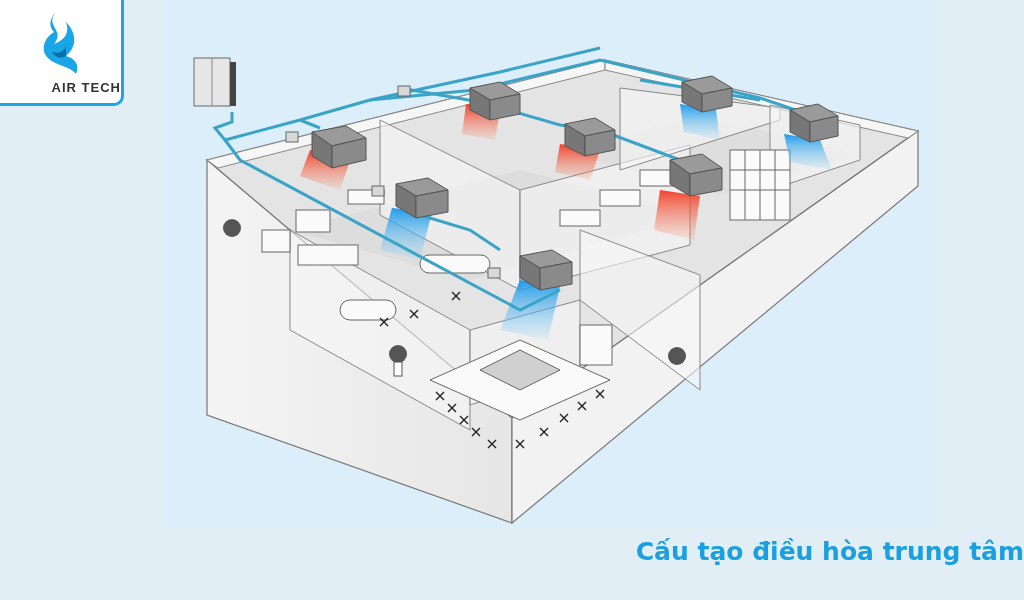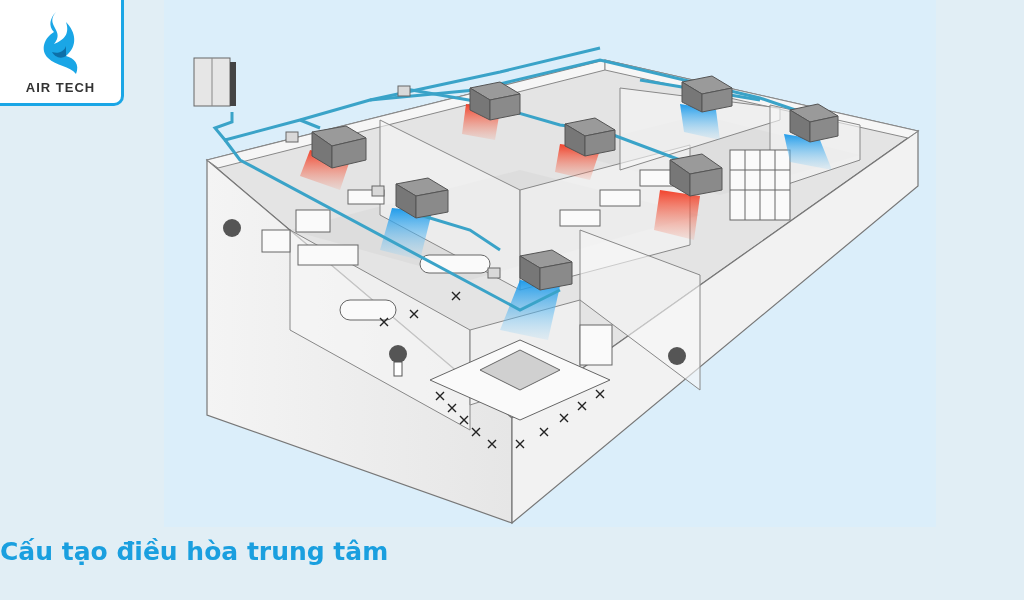--- a/index.html
+++ b/index.html
@@ -1,22 +1,22 @@
 <!DOCTYPE html>
 <html><head>
 <meta charset="utf-8">
 <style>
   html,body{margin:0;padding:0;}
   body{width:1024px;height:600px;background:#e1eef5;position:relative;overflow:hidden;font-family:"Liberation Sans",sans-serif;}
   .illustration{position:absolute;left:164px;top:0;width:772px;height:527px;background:#dbeefa;overflow:hidden;}
   .illustration svg{position:absolute;left:0;top:0;}
   .logo-card{position:absolute;left:0;top:0;width:124px;height:106px;background:#fff;border-right:3px solid #1aa6e6;border-bottom:3px solid #1aa6e6;border-bottom-right-radius:10px;box-sizing:border-box;}
   .logo-mark{position:absolute;left:36px;top:10px;}
-  .logo-text{position:absolute;left:0;width:121px;top:80px;text-align:center;font-weight:700;font-size:13px;letter-spacing:1px;color:#333;}
-  .caption{position:absolute;left:0;top:537px;width:1024px;text-align:left;font-size:25px;font-weight:700;color:#1a9fdf;font-family:"DejaVu Sans",sans-serif;}
+  .logo-text{position:absolute;left:0;width:121px;top:80px;text-align:right;font-weight:700;font-size:13px;letter-spacing:1px;color:#333;}
+  .caption{position:absolute;left:0;top:537px;width:1024px;text-align:right;font-size:25px;font-weight:700;color:#1a9fdf;font-family:"DejaVu Sans",sans-serif;}
 </style>
 </head>
 <body>
 
 <div class="logo-card">
   <svg class="logo-mark" width="50" height="66" viewBox="0 0 50 66">
     <path d="M20 2 C8 16, 30 20, 18 34 C28 30, 34 24, 30 12 C40 22, 42 36, 30 46 C38 48, 44 54, 40 64 C34 56, 20 56, 12 48 C4 40, 8 28, 18 22 C12 16, 14 8, 20 2 Z" fill="#1aa6e6"></path>
     <path d="M30 46 C24 50, 18 46, 16 42 C22 44, 28 42, 30 36 Z" fill="#0d6fa8"></path>
   </svg>
   <div class="logo-text">AIR TECH</div>

